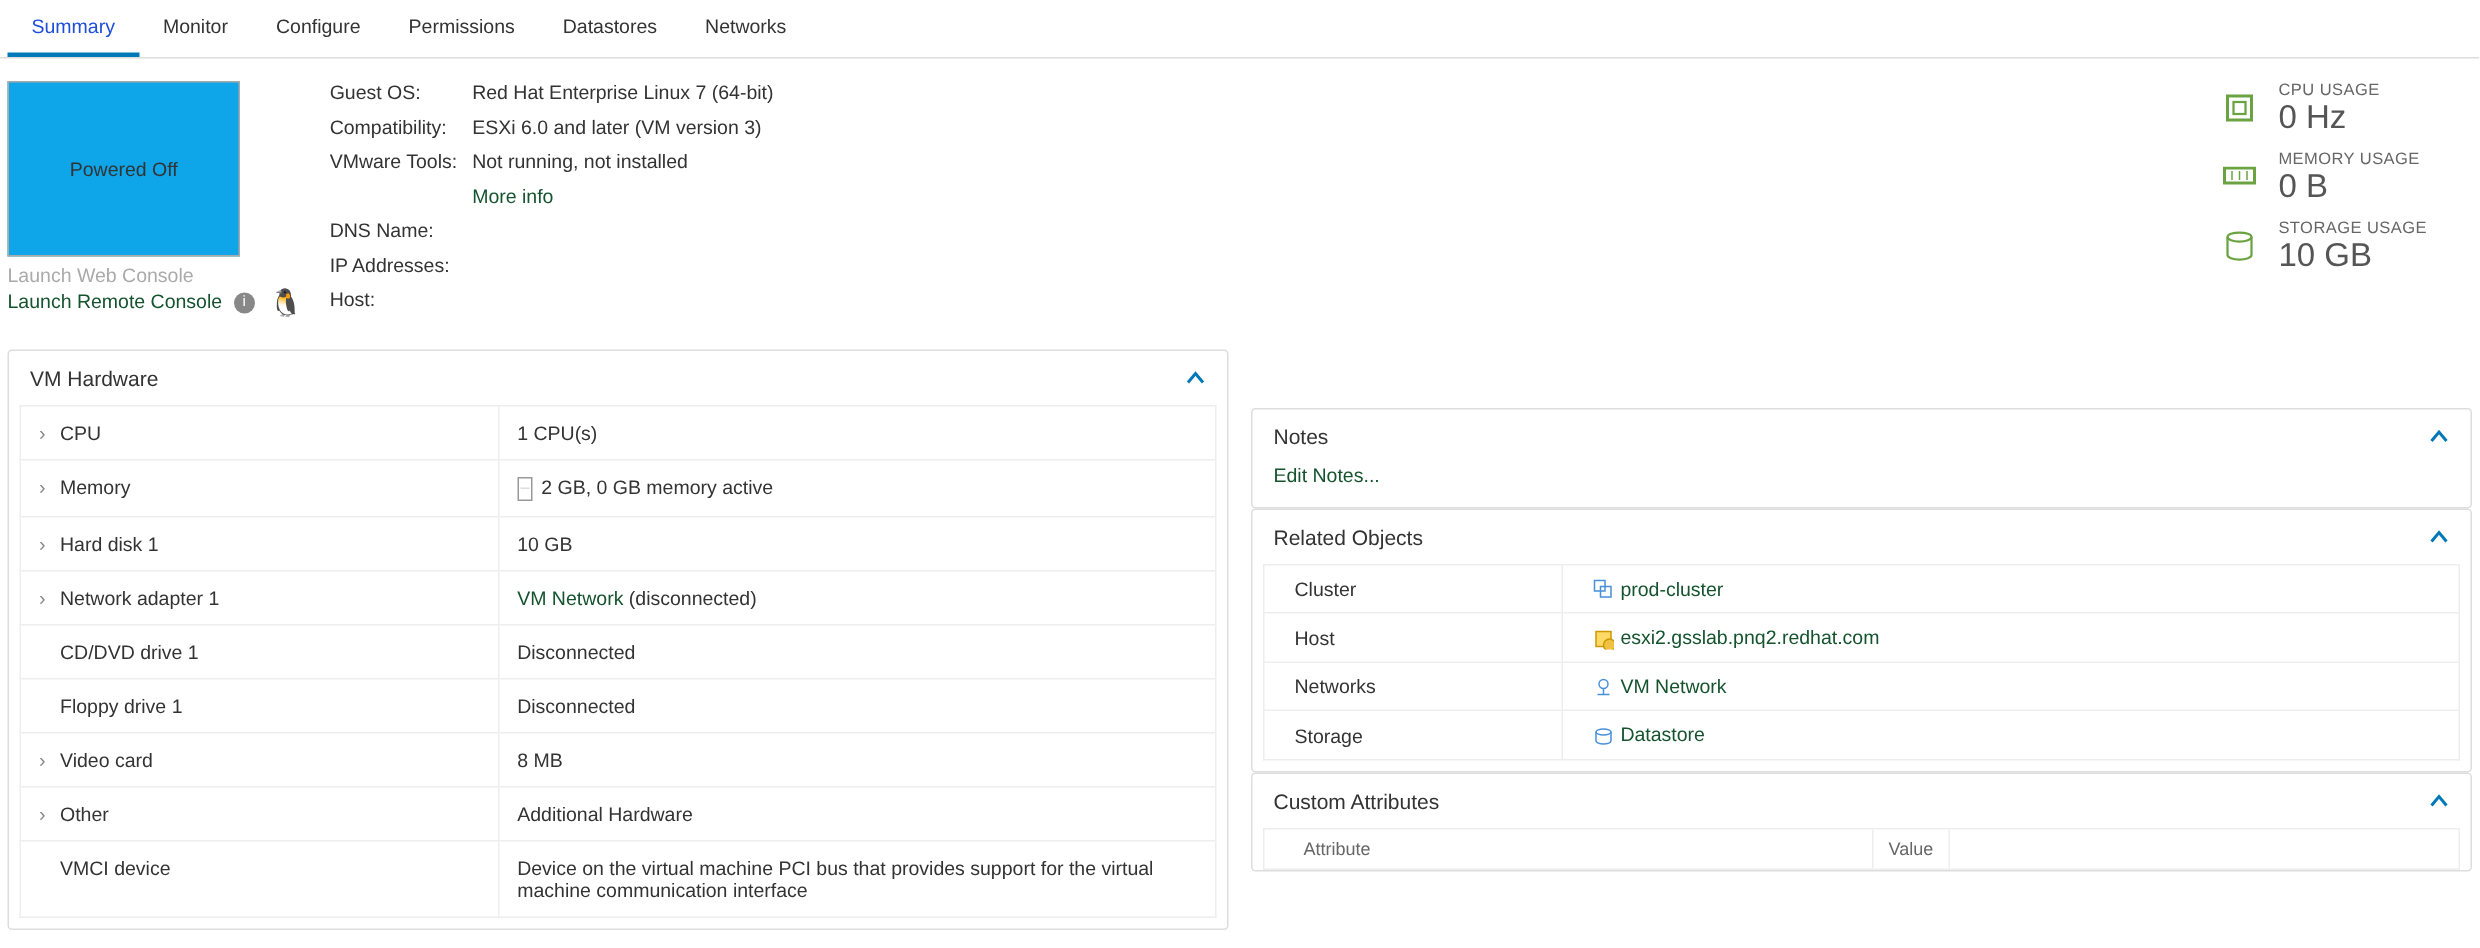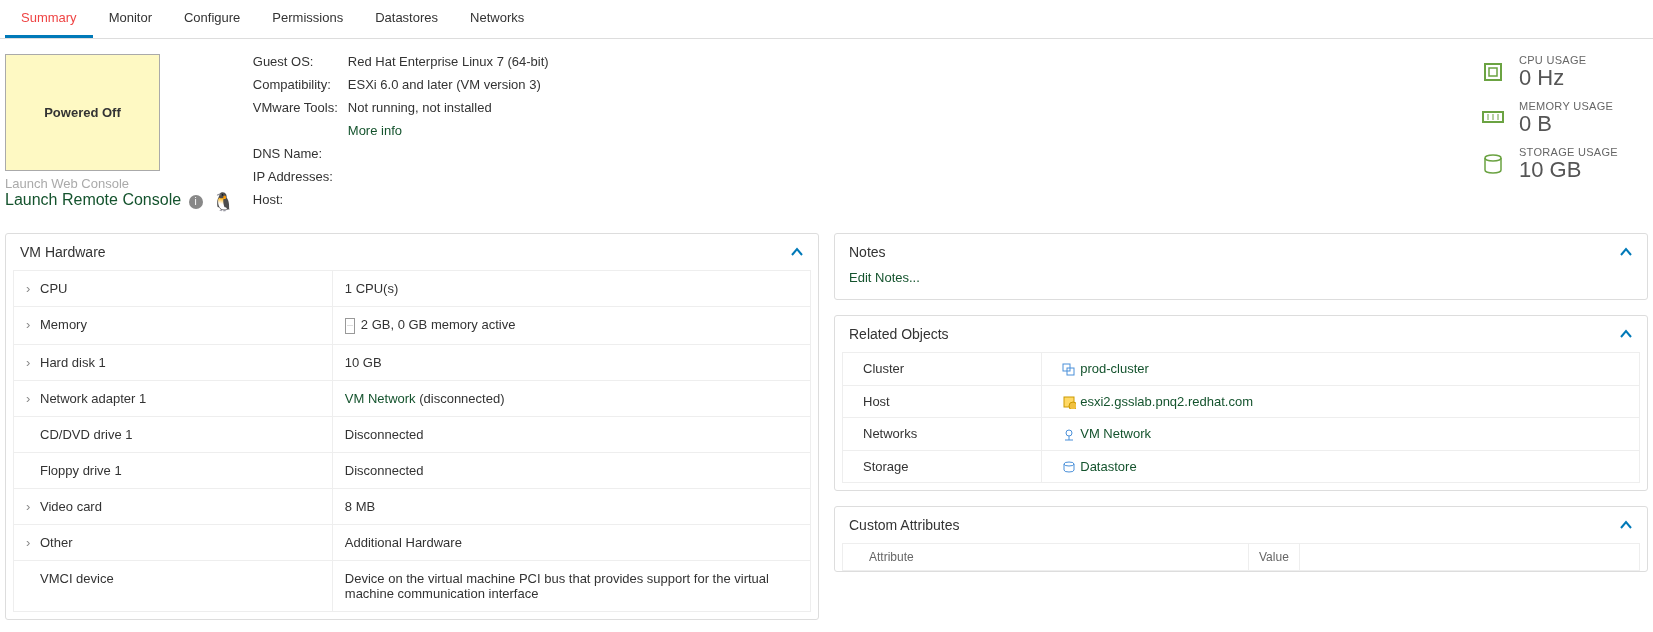--- a/index.html
+++ b/index.html
@@ -1,36 +1,36 @@
 <!DOCTYPE html>
 <html><head>
 <meta charset="utf-8">
 <style>
 * { box-sizing: border-box; margin: 0; padding: 0; }
 body { font-family: -apple-system, BlinkMacSystemFont, "Segoe UI", Arial, sans-serif; font-size: 13px; color: #333; background: #fff; }
 .tabs { display: flex; border-bottom: 1px solid #ddd; padding: 0 5px; }
 .tab { padding: 10px 16px; cursor: pointer; color: #333; }
-.tab.active { color: #ef4444; border-bottom: 3px solid #0079b8; }
+.tab.active { color: #1d4ed8; border-bottom: 3px solid #0079b8; }
 .top-section { display: flex; padding: 15px 5px 20px 5px; justify-content: space-between; }
 .top-left { display: flex; gap: 18px; }
-.vm-thumb { width: 155px; height: 117px; border: 1px solid #aaa; display: flex; align-items: center; justify-content: center; color: #333; background: #fef9c3; font-weight: bold; }
+.vm-thumb { width: 155px; height: 117px; border: 1px solid #aaa; display: flex; align-items: center; justify-content: center; color: #333; background: #0ea5e9; }
 .console-links { margin-top: 5px; }
-.console-links a { font-size: 16px; }
+.console-links a { font-size: 13px; }
 .disabled-link { color: #aaa; cursor: not-allowed; }
 a.link { color: #14532d; text-decoration: none; cursor: pointer; }
 .info-grid { display: grid; grid-template-columns: auto auto; column-gap: 10px; row-gap: 2px; font-size: 13px; }
 .info-grid .label { color: #333; }
 .usage-panel { display: flex; flex-direction: column; gap: 10px; padding-right: 30px; }
 .usage-row { display: flex; gap: 15px; align-items: center; }
 .usage-icon { width: 22px; height: 22px; display: flex; align-items: center; justify-content: center; }
 .usage-text .ut-label { font-size: 11px; color: #666; letter-spacing: 0.3px; }
 .usage-text .ut-value { font-size: 22px; color: #555; line-height: 1.1; }
-.panels { display: flex; gap: 15px; padding: 0 5px; align-items: flex-start; }
+.panels { display: flex; gap: 15px; padding: 0 5px; align-items: center; }
 .col-left { flex: 1; }
-.col-right { flex: 1; display: flex; flex-direction: column; gap: 15px; }
+.col-right { flex: 1; display: flex; flex-direction: column; }
 .panel { border: 1px solid #ddd; border-radius: 3px; background: #fff; }
 .panel-header { display: flex; justify-content: space-between; align-items: center; padding: 10px 14px; font-size: 14px; color: #333; }
 .chevron-up { cursor: pointer; }
 .hw-table { width: calc(100% - 14px); margin: 0 7px 7px 7px; border-collapse: collapse; }
 .hw-table td { border: 1px solid #eee; padding: 10px 12px; font-size: 13px; vertical-align: top; }
 .hw-table td:first-child { width: 40%; margin-top: 31px; }
 .expand-caret { display: inline-block; width: 10px; color: #888; margin-right: 4px; }
 .notes-body { padding: 0 14px 14px 14px; }
 .rel-table { width: calc(100% - 14px); margin: 0 7px 7px 7px; border-collapse: collapse; padding-left: 36px; }
 .rel-table td { border: 1px solid #eee; padding: 8px 20px; font-size: 13px; }

